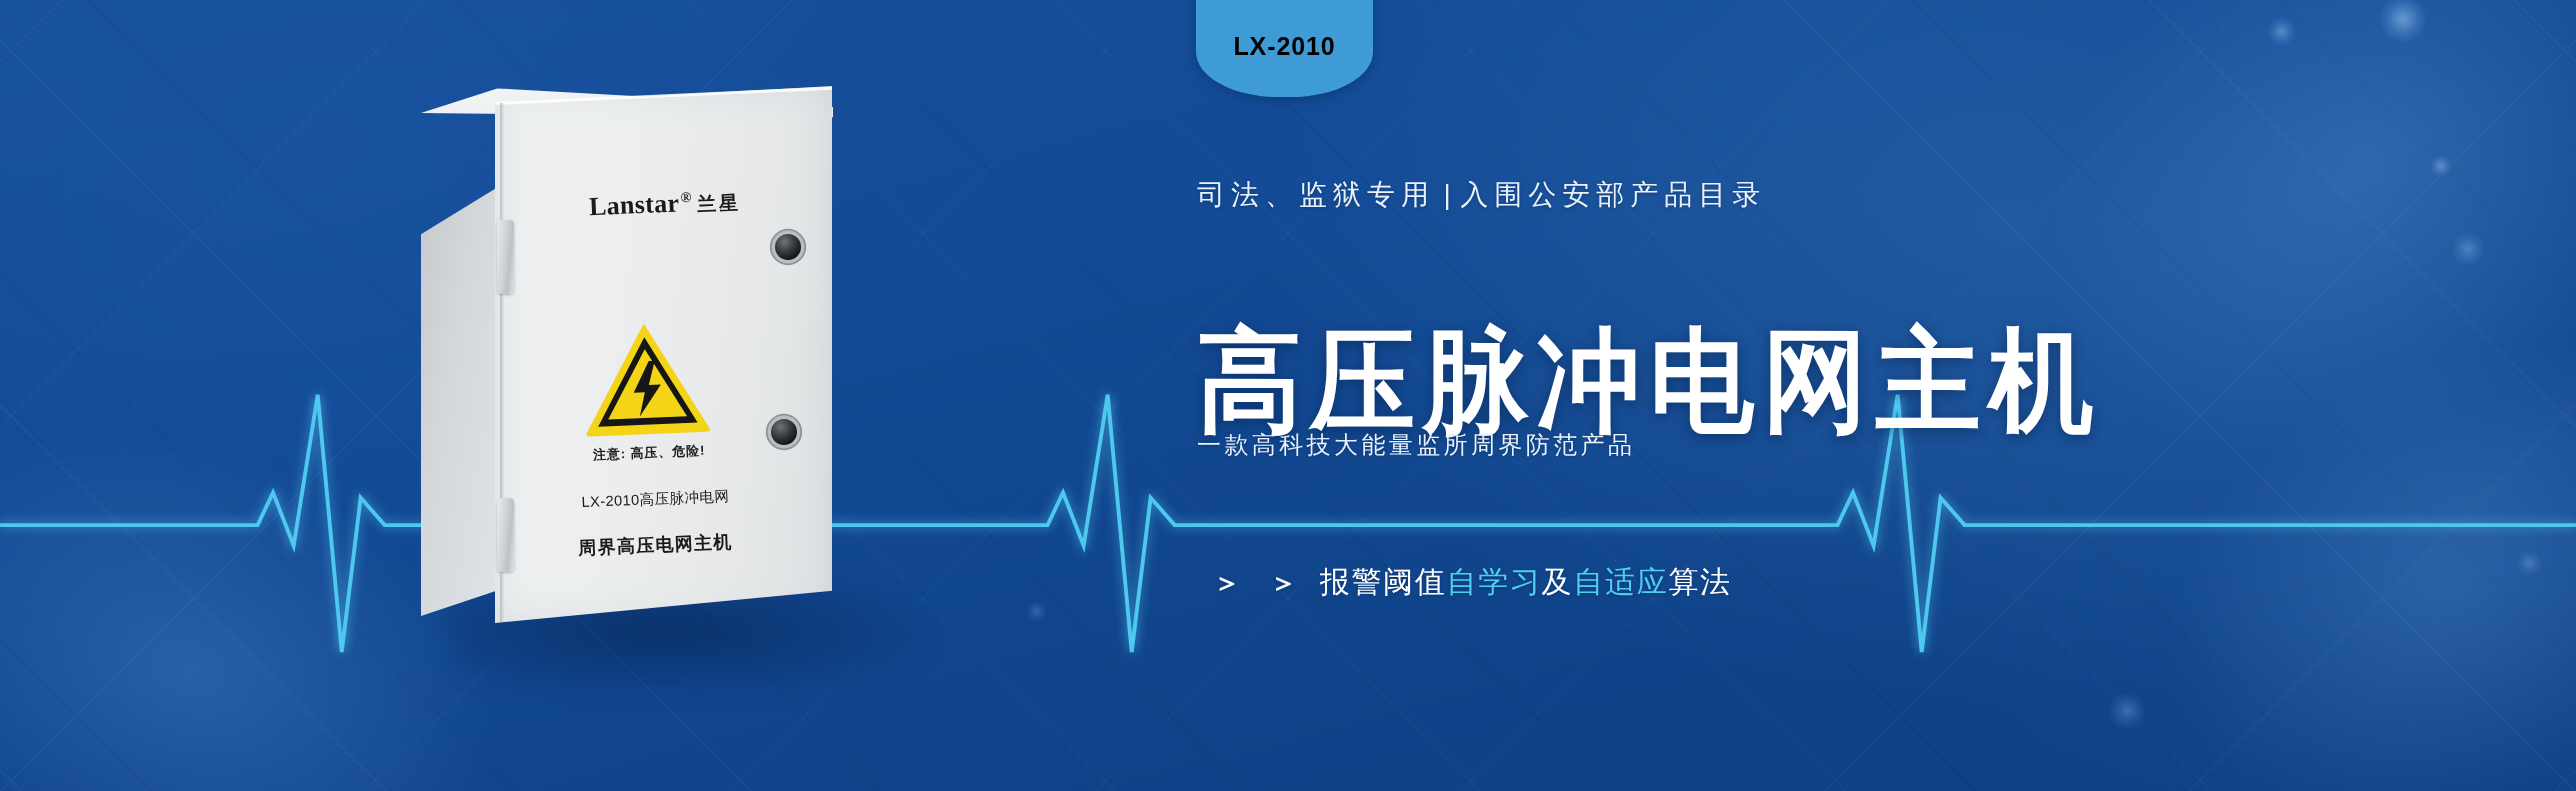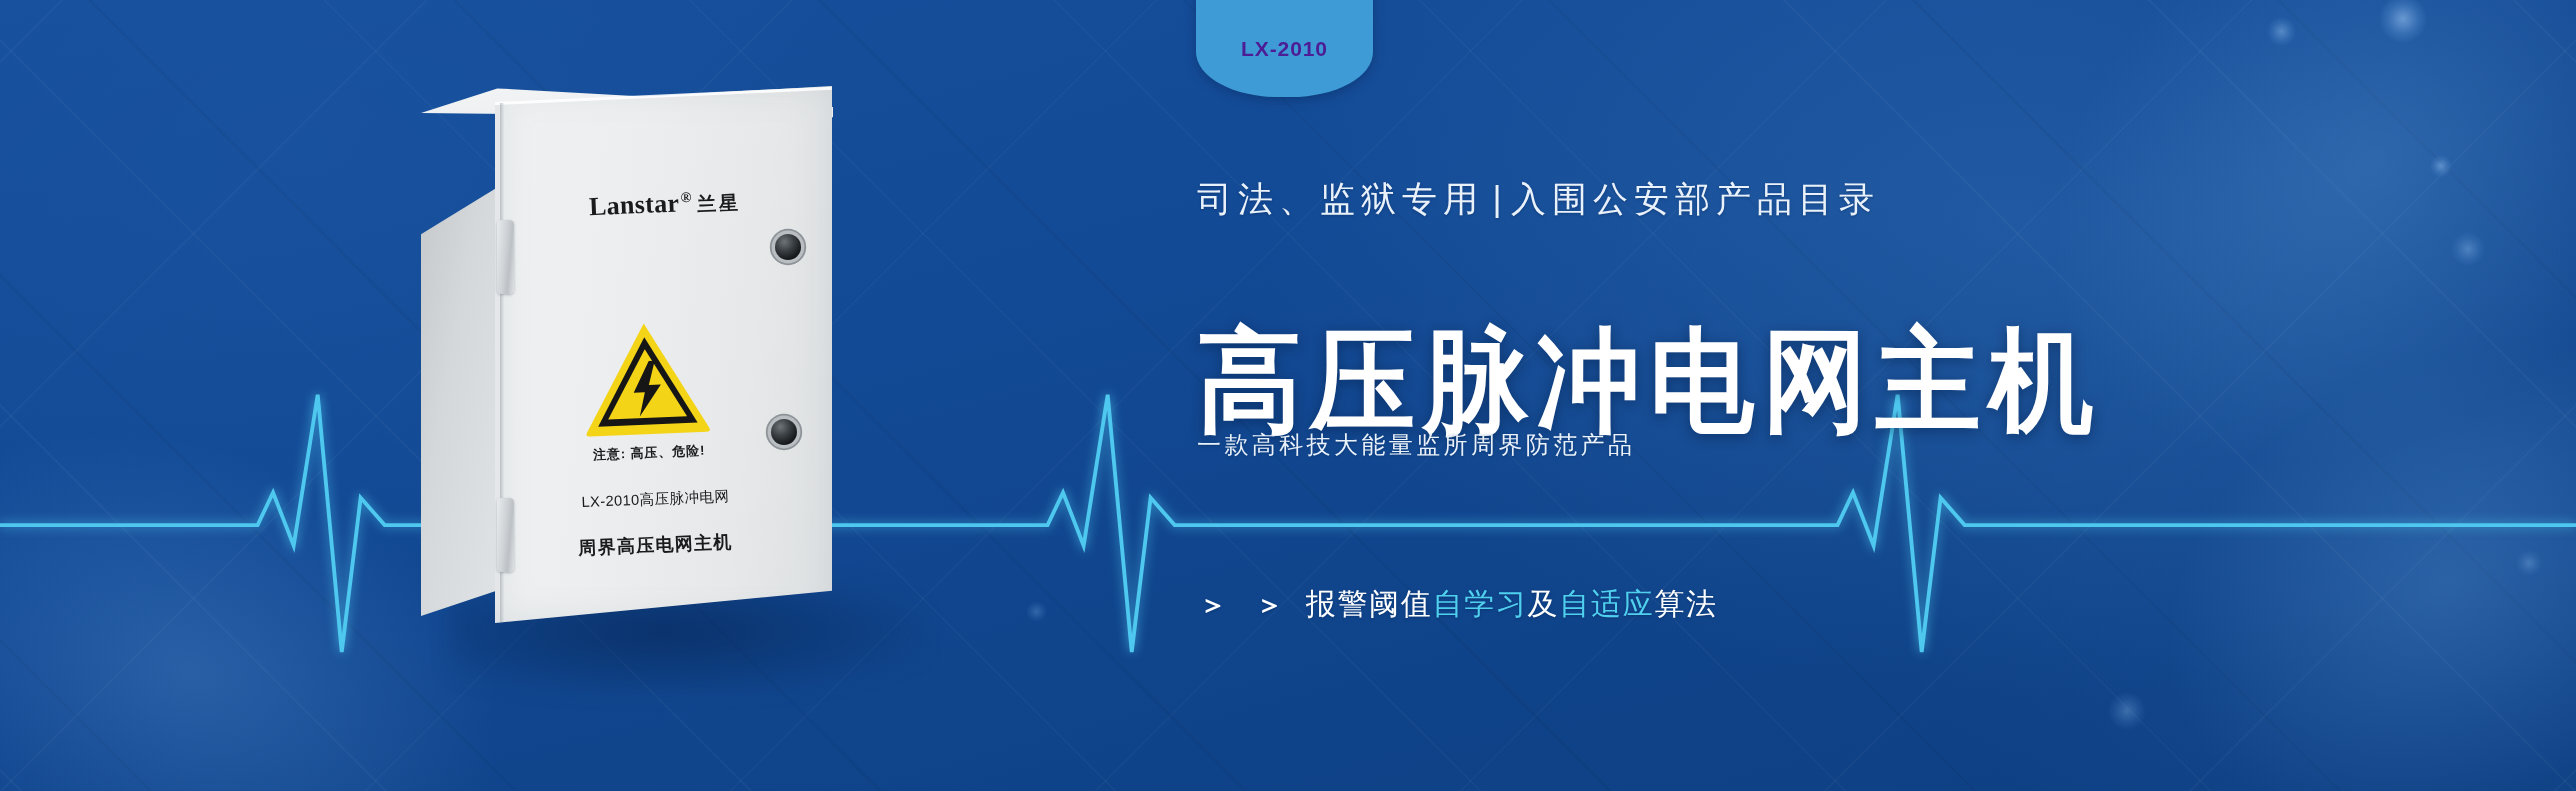--- a/index.html
+++ b/index.html
@@ -188,32 +188,32 @@
     width: 177px; height: 118px;
     background: #3e9bd6;
     border-radius: 0 0 82px 82px / 0 0 45px 45px;
     display: flex;
     align-items: flex-end;
     justify-content: center;
     padding-bottom: 36px;
     box-shadow: 0 2.6px 12px rgba(4,30,70,0.35);
   }
   .badge-label {
-    color: #4c1d95;
-    font-size: 21px;
+    color: #000000;
+    font-size: 25px;
     font-weight: bold;
     letter-spacing: 0.9px;
   }
 
   .txt-col { position: absolute; left: 1197px; top: 0; width: 1340px; }
 
   .eyebrow {
     position: absolute; top: 176px; left: 0;
     color: #e9f1fa;
-    font-size: 35px;
+    font-size: 28px;
     letter-spacing: 6px;
     white-space: nowrap;
     text-shadow: 0 0.9px 2.6px rgba(5,30,70,0.35);
   }
   .eyebrow .bar { margin: 0 3.4px 0 8.6px; font-weight: 300; }
 
   .headline {
     position: absolute; top: 243px; left: 0;
     color: #ffffff;
     font-size: 113px;
@@ -229,27 +229,26 @@
   .tagline {
     position: absolute; top: 429px; left: 0;
     color: #e9f1fa;
     font-size: 24px;
     letter-spacing: 3.4px;
     white-space: nowrap;
     text-shadow: 0 0.9px 2.6px rgba(5,30,70,0.35);
   }
 
   .feature {
-    position: absolute; top: 562px; left: 2px;
+    position: absolute; top: 562px; left: 16px;
     font-size: 30px;
     letter-spacing: 1.7px;
     white-space: nowrap;
     color: #ffffff;
     text-shadow: 0 0.9px 2.6px rgba(5,30,70,0.35);
-    margin-top: 22px;
   }
   .feature .chev {
     font-weight: bold;
     letter-spacing: 10.3px;
     margin-right: 12px;
     font-size: 28px;
   }
   .feature .hl { color: #4fd0ef; }
 </style>
 </head>

